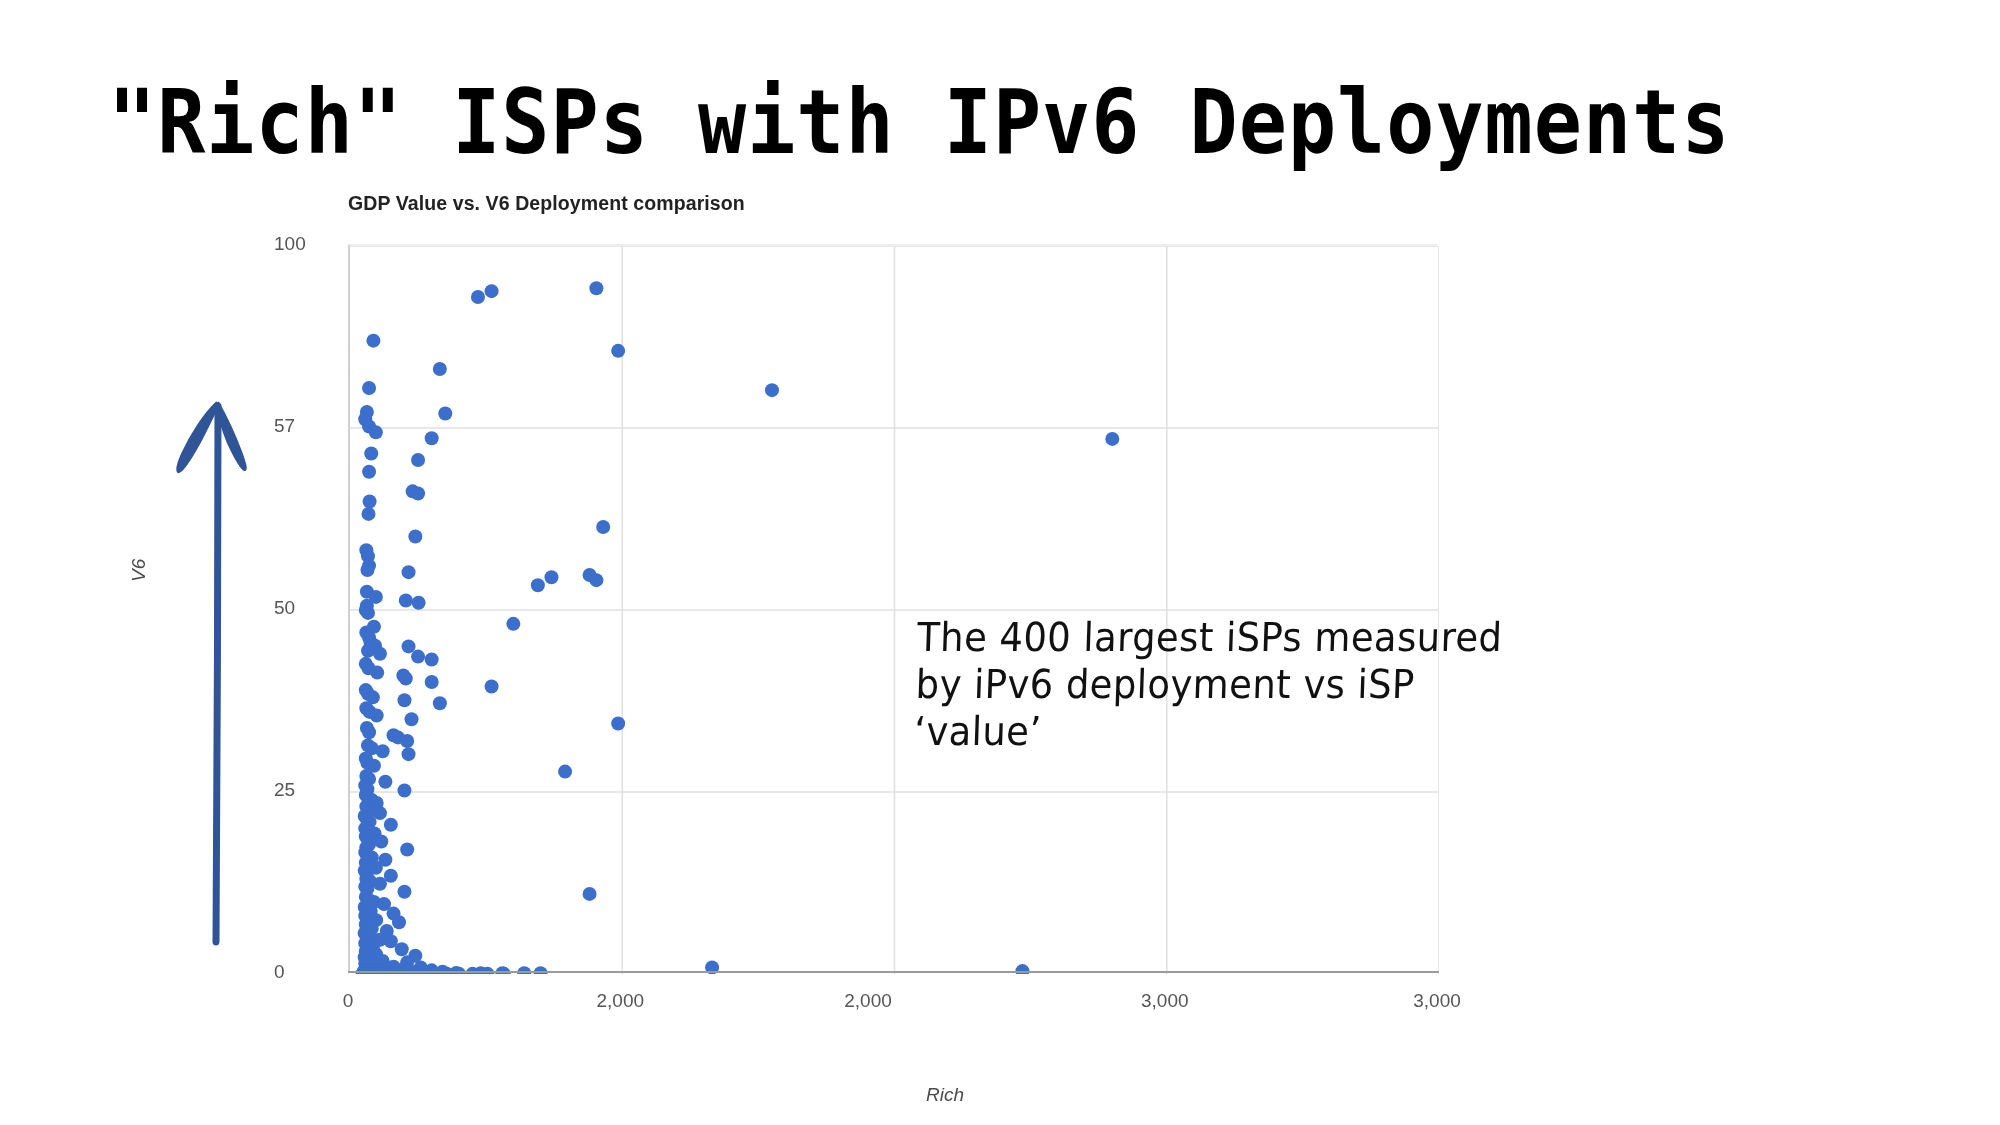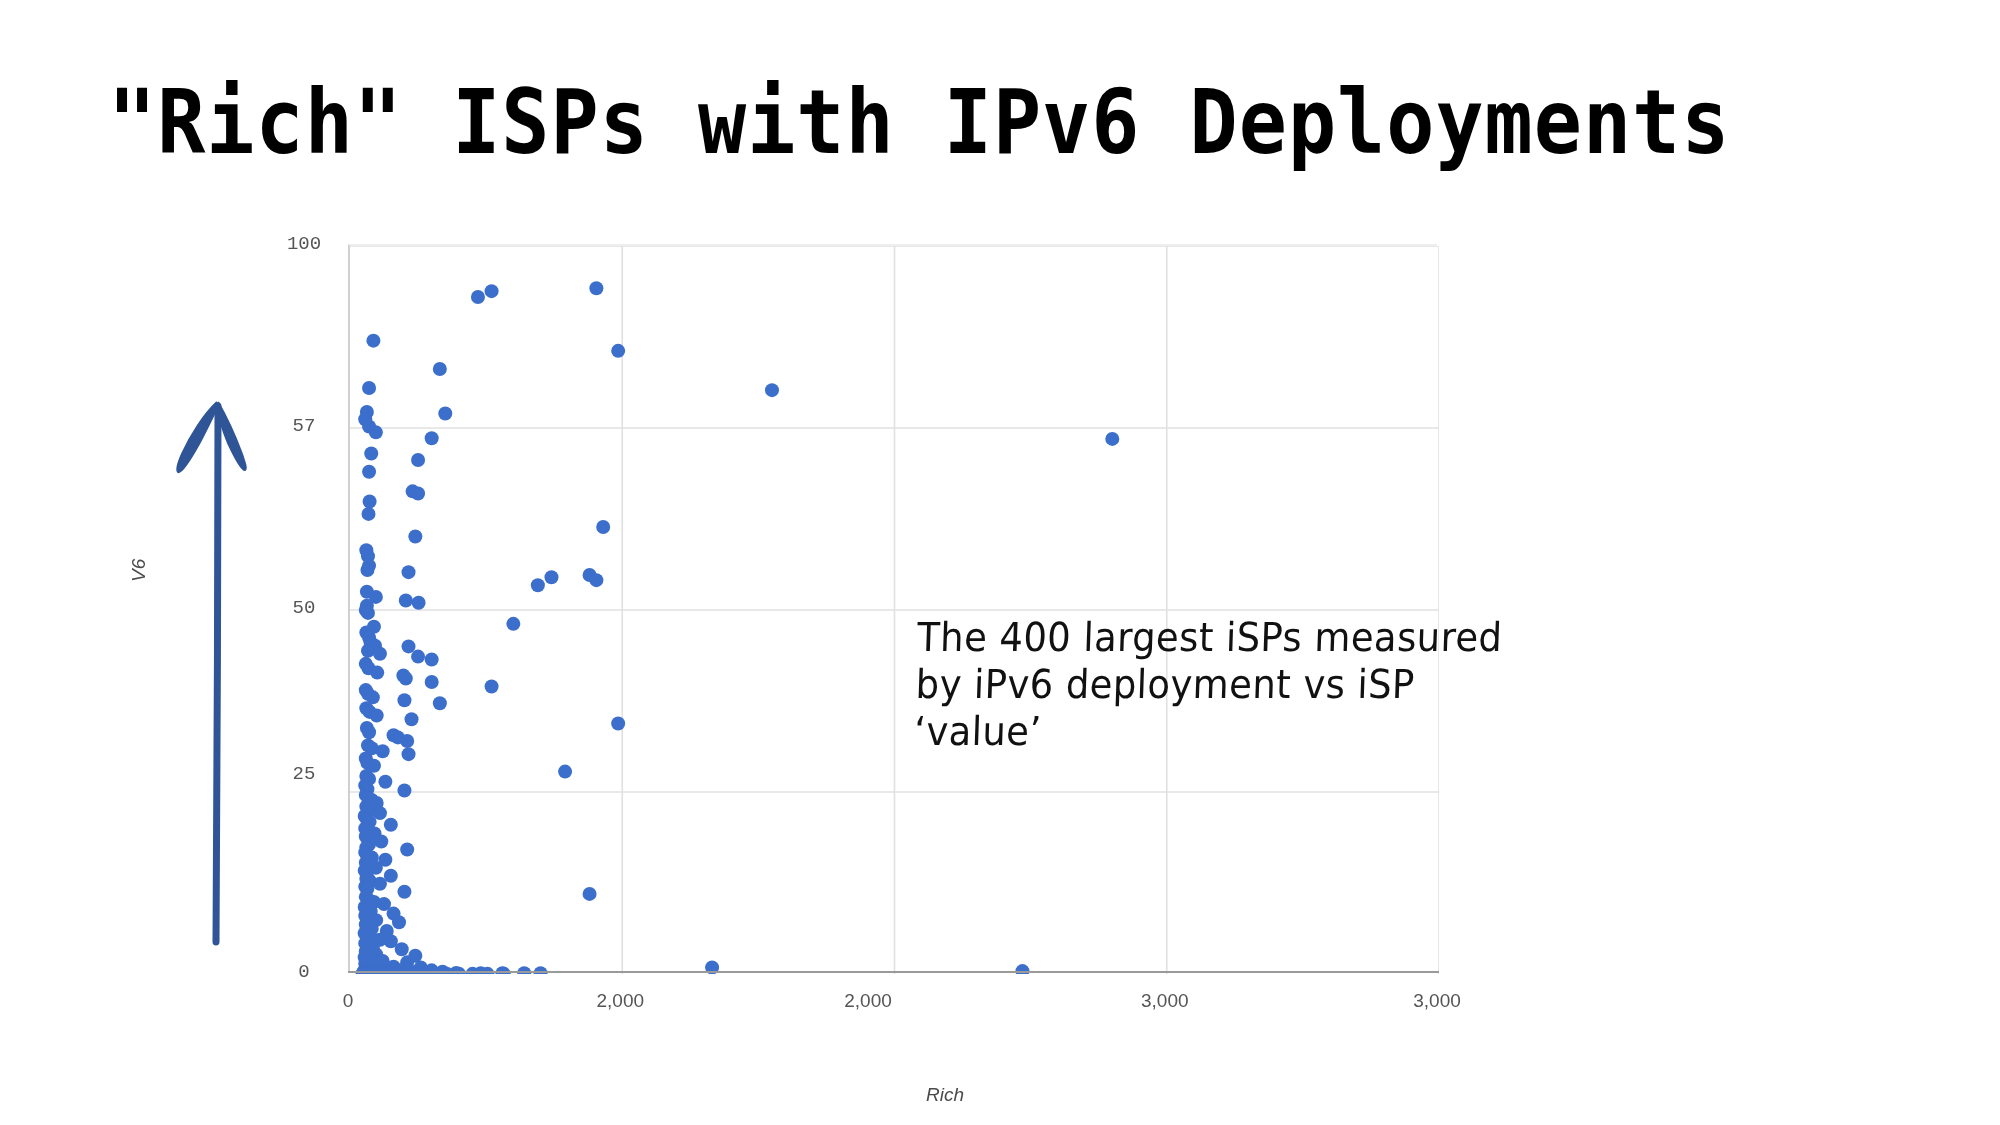--- a/index.html
+++ b/index.html
@@ -77,25 +77,24 @@
     width: 1091px;
     height: 2px;
     background: #9a9a9a;
   }
 
   
   .ytick {
     position: absolute;
     right: 0;
     width: 60px;
-    text-align: center;
+    text-align: left;
     font-size: 19px;
     color: #555555;
     font-weight: 400;
-    font-family: Liberation Mono, monospace;
   }
   #y-ticks {
     position: absolute;
     left: 272px;
     top: 244px;
     width: 62px;
     height: 728px;
   }
   .xtick {
     position: absolute;
@@ -162,24 +161,25 @@
     height: 600px;
   }
 </style>
 </head>
 <body>
 
 <div id="slide-title">"Rich" ISPs with IPv6 Deployments</div>
 
 <div id="chart">
 
+  <div id="chart-title">GDP Value vs. V6 Deployment comparison</div>
 
   <div id="y-ticks">
       <div class="ytick" style="top: 717px;">0</div>
-      <div class="ytick" style="top: 519px;">25</div>
+      <div class="ytick" style="top: 535px;">25</div>
       <div class="ytick" style="top: 353px;">50</div>
       <div class="ytick" style="top: 171px;">57</div>
       <div class="ytick" style="top: -11px;">100</div>
     </div>
 
   <div id="plot-area">
     <svg id="plot-svg" viewBox="0 0 1089 728" preserveAspectRatio="none">
         <line x1="272.25" x2="272.25" y1="0" y2="728" stroke="#e0e0e0" stroke-width="1.6"></line>
         <line x1="544.5" x2="544.5" y1="0" y2="728" stroke="#e0e0e0" stroke-width="1.6"></line>
         <line x1="816.75" x2="816.75" y1="0" y2="728" stroke="#e0e0e0" stroke-width="1.6"></line>

